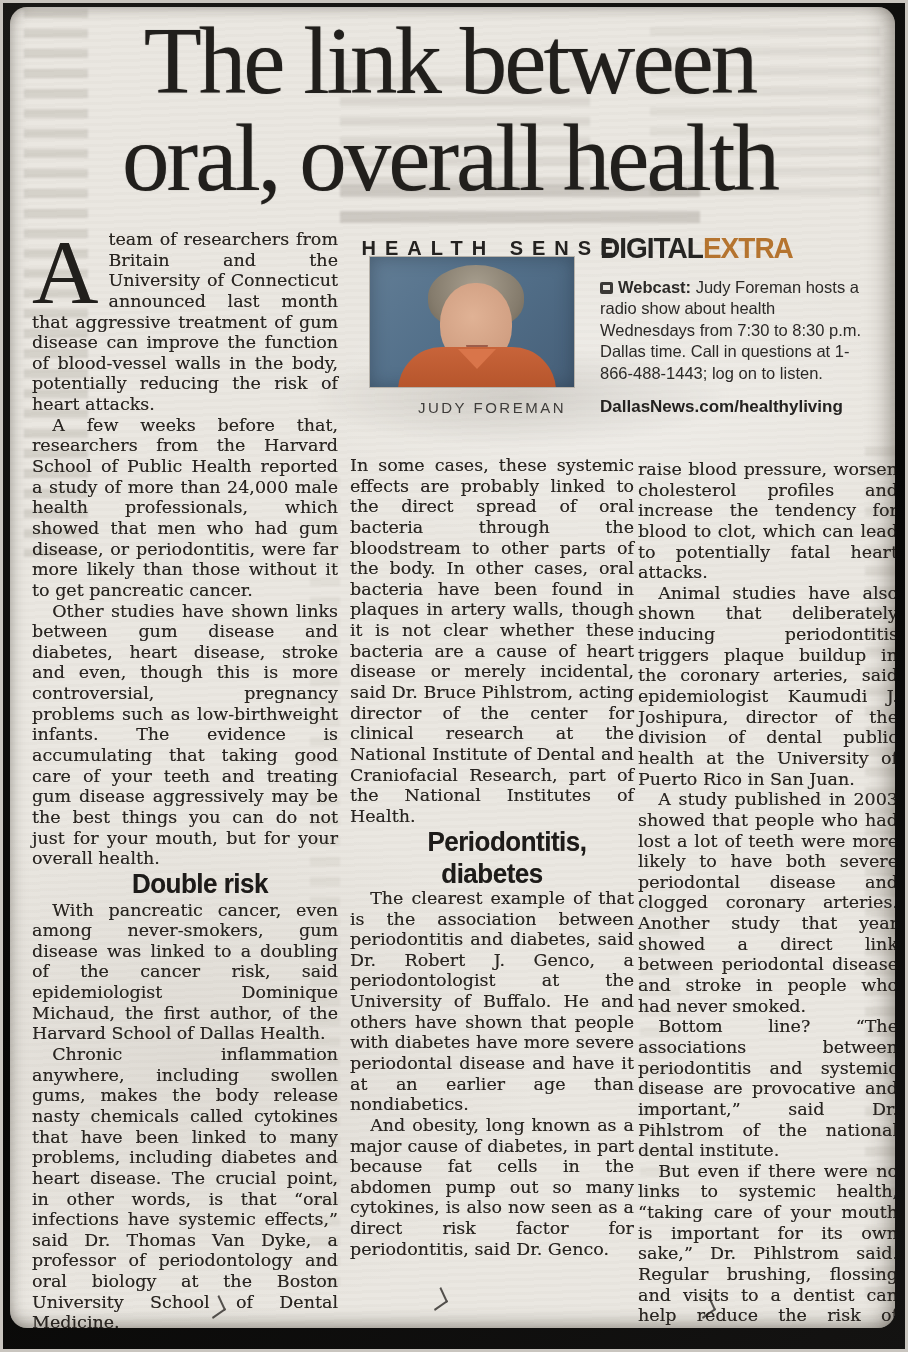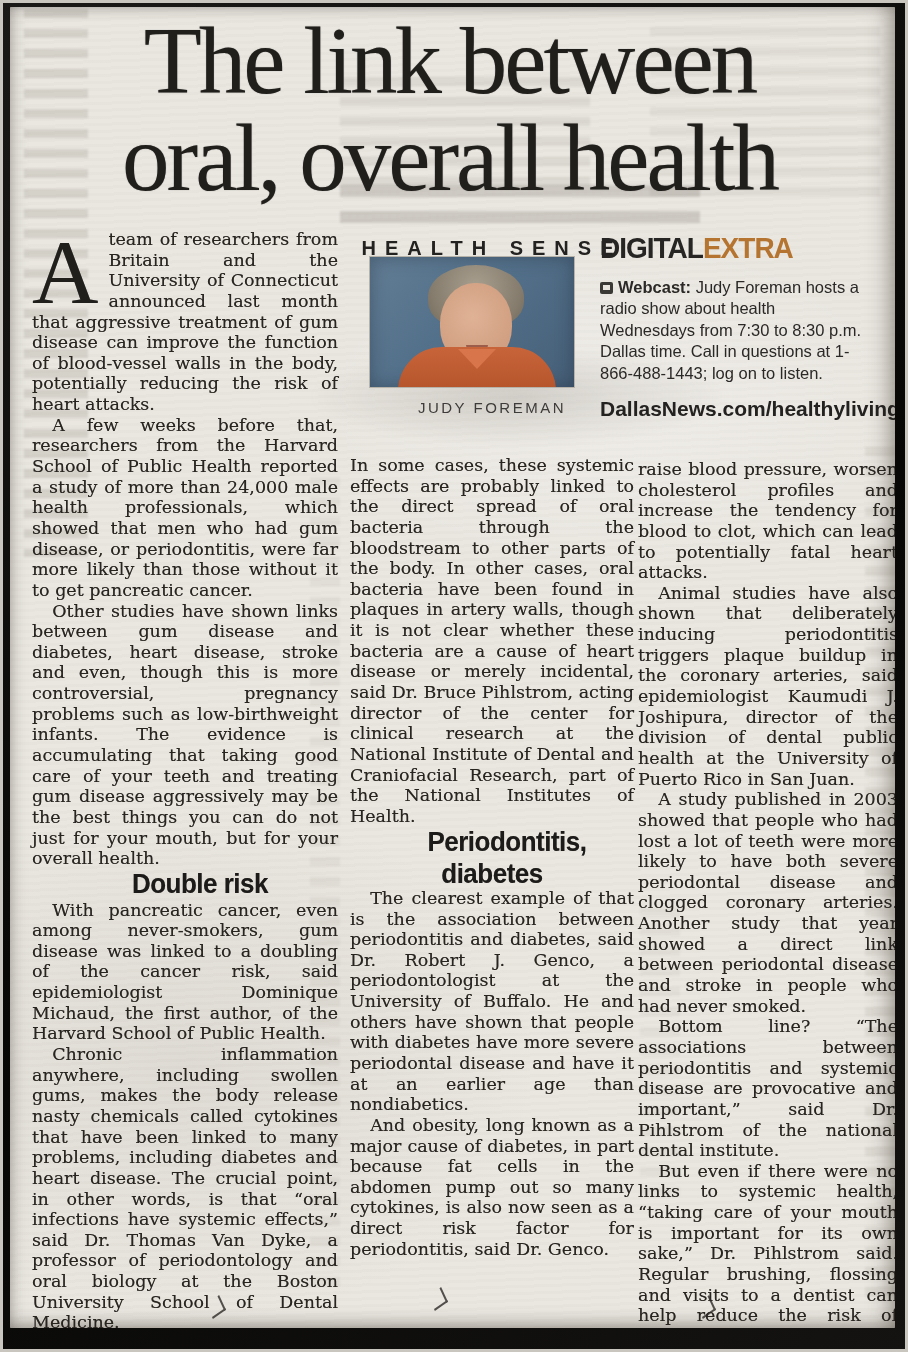--- a/index.html
+++ b/index.html
@@ -1,21 +1,21 @@
 <!DOCTYPE html>
 <html><head>
 <meta charset="utf-8">
 <style>
   html,body{margin:0;padding:0;background:#2c2b29;}
   .scan{position:relative;width:908px;height:1352px;overflow:hidden;
         background:linear-gradient(145deg,#1a1917,#070706 55%,#141312);
         box-shadow:inset 0 0 0 3px #c9c5bf;
         font-family:"DejaVu Serif",serif;}
   .paper{position:absolute;left:10px;top:7px;right:13px;bottom:24px;
-         background:#eae7e1;border-radius:1px;overflow:hidden;
+         background:#eae7e1;border-radius:17px;overflow:hidden;
          box-shadow:inset -16px 0 22px -10px rgba(70,64,56,.45),
                     inset 10px 0 16px -9px rgba(70,64,56,.35),
                     inset 0 -12px 18px -9px rgba(70,64,56,.4),
                     inset 0 8px 14px -9px rgba(70,64,56,.3);}
   .grain{position:absolute;inset:0;pointer-events:none;
          background:
            radial-gradient(420px 240px at 68% 30%, rgba(255,255,255,.25), transparent 70%),
            radial-gradient(500px 380px at 20% 80%, rgba(120,110,98,.10), transparent 70%),
            repeating-linear-gradient(178deg, rgba(140,132,120,.035) 0 3px, transparent 3px 7px);}
   .smudge{position:absolute;pointer-events:none;filter:blur(1.2px);
@@ -67,21 +67,21 @@
          color:#2f2d2b;letter-spacing:.4px;}
 
   .extra{position:absolute;left:590px;top:224px;width:268px;
          font-family:"Liberation Sans",sans-serif;color:#2b2927;}
   .extra-title{font-size:28px;font-weight:bold;letter-spacing:-1px;transform:scaleY(1.08);
                transform-origin:left top;}
   .extra-body{margin-top:14px;font-size:16.5px;line-height:1.3;font-weight:500;}
   .webcast-icon{display:inline-block;width:13px;height:12px;background:#3b3936;border-radius:2px;
                 vertical-align:-1px;margin-right:5px;position:relative;}
   .webcast-icon::after{content:"";position:absolute;left:3px;top:3px;width:7px;height:5px;background:#e8e5df;}
-  .extra-url{margin-top:13px;font-size:21px;font-weight:bold;color:#242220;}
+  .extra-url{margin-top:13px;font-size:17px;font-weight:bold;color:#242220;}
   .penmark{position:absolute;width:14px;height:14px;border-right:2.5px solid #2d2a27;border-bottom:2.5px solid #2d2a27;
            transform:rotate(-35deg) skewX(-10deg);opacity:.8;}
 </style>
 </head>
 <body>
 
 <div class="scan">
   <div class="paper">
 
     <div class="smudge" style="left:14px;top:2px;width:64px;height:548px;"></div>
@@ -97,21 +97,21 @@
     <div class="headline">
       <div>The link between</div>
       <div>oral, overall health</div>
     </div>
 
     <div class="col col1">
       <p class="noindent"><span class="dropcap">A</span><span>team of researchers from Britain and the University of Connecticut announced last month that aggressive treatment of gum disease can improve the function of blood-vessel walls in the body, potentially reducing the risk of heart attacks.</span></p>
       <p>A few weeks before that, researchers from the Harvard School of Public Health reported a study of more than 24,000 male health professionals, which showed that men who had gum disease, or periodontitis, were far more likely than those without it to get pancreatic cancer.</p>
       <p>Other studies have shown links between gum disease and diabetes, heart disease, stroke and even, though this is more controversial, pregnancy problems such as low-birthweight infants. The evidence is accumulating that taking good care of your teeth and treating gum disease aggressively may be the best things you can do not just for your mouth, but for your overall health.</p>
       <p class="subhead">Double risk</p>
-      <p>With pancreatic cancer, even among never-smokers, gum disease was linked to a doubling of the cancer risk, said epidemiologist Dominique Michaud, the first author, of the Harvard School of Public Health.</p>
+      <p>With pancreatic cancer, even among never-smokers, gum disease was linked to a doubling of the cancer risk, said epidemiologist Dominique Michaud, the first author, of the Harvard School of Dallas Health.</p>
       <p>Chronic inflammation anywhere, including swollen gums, makes the body release nasty chemicals called cytokines that have been linked to many problems, including diabetes and heart disease. The crucial point, in other words, is that “oral infections have systemic effects,” said Dr. Thomas Van Dyke, a professor of periodontology and oral biology at the Boston University School of Dental Medicine.</p>
     </div>
 
     <div class="kicker">HEALTH SENSE</div>
     <div class="photo">
       <div class="hair"></div>
       <div class="face"></div>
       <div class="smile"></div>
       <div class="shirt"></div>
       <div class="collar"></div>

